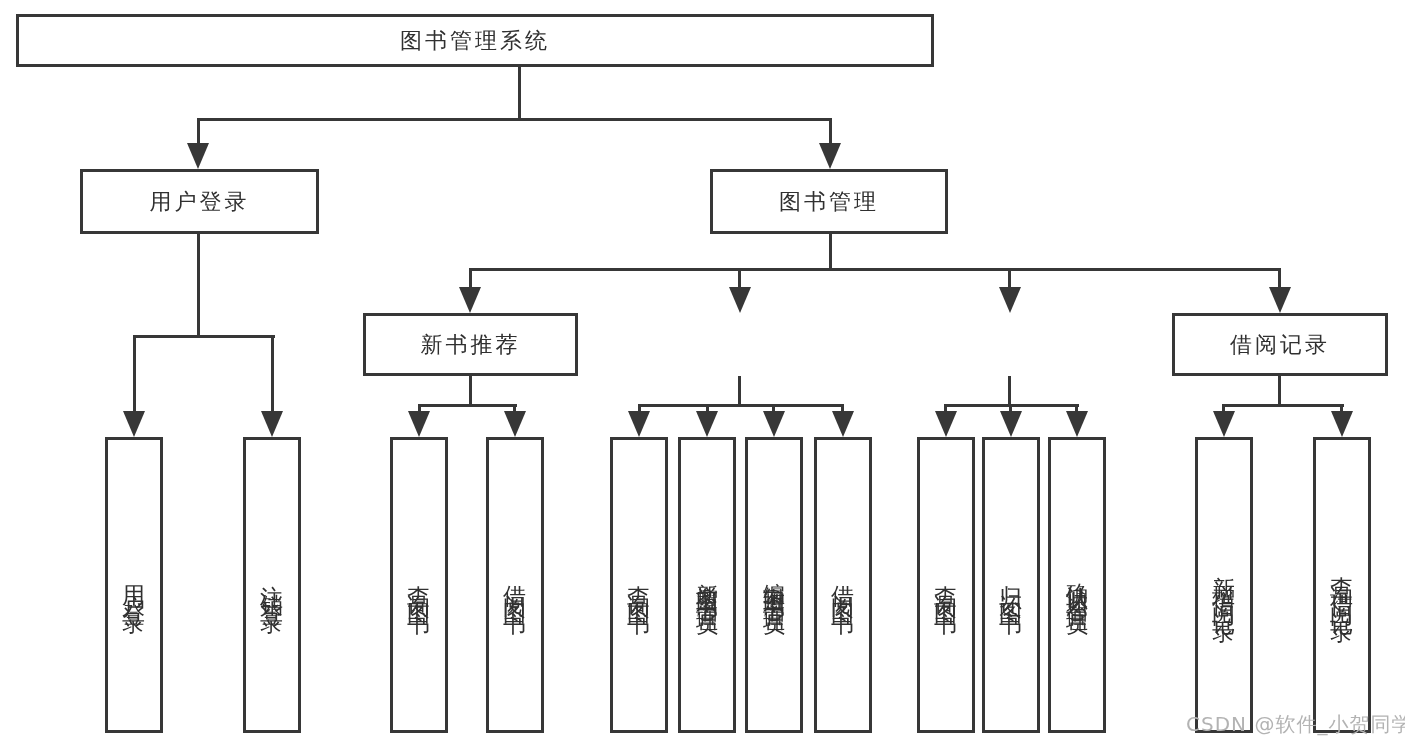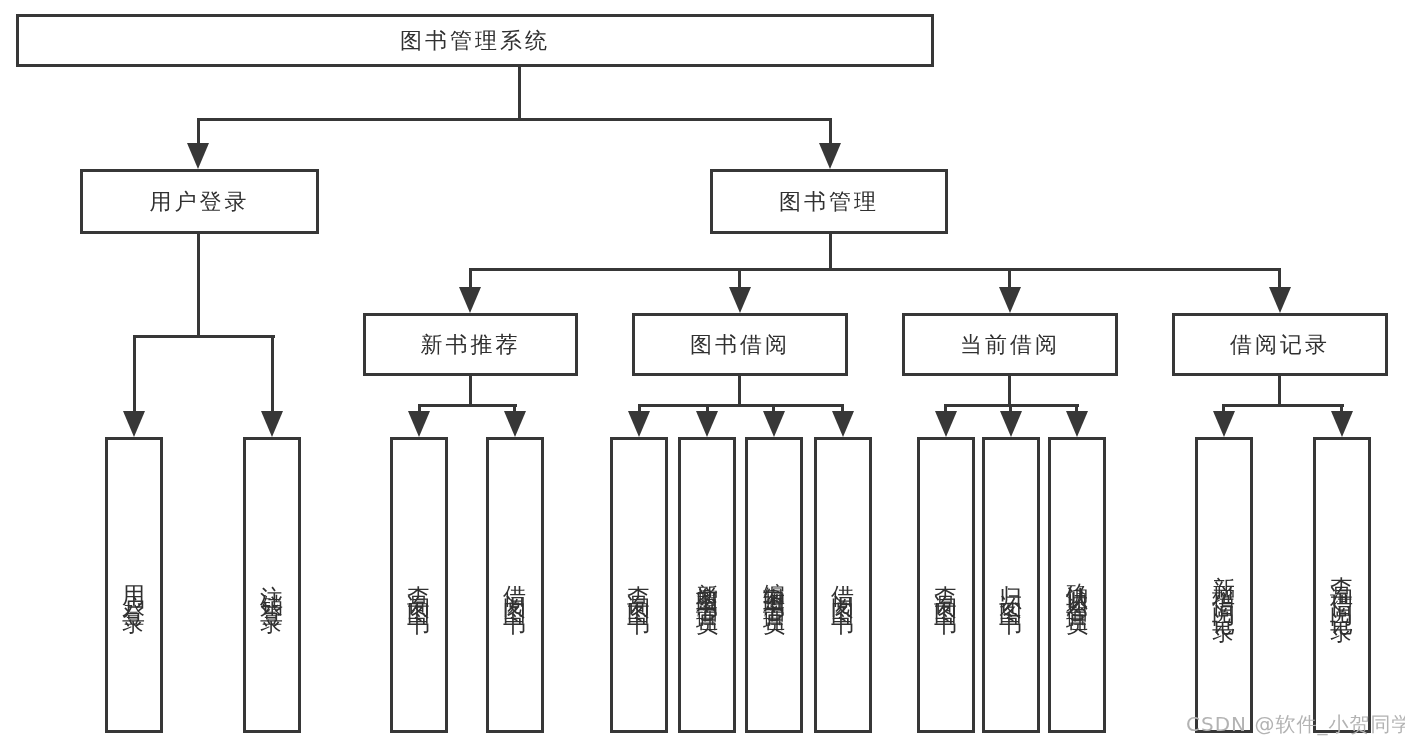--- a/index.html
+++ b/index.html
@@ -37,22 +37,20 @@
 <body>
 
 <div class="canvas">
 
   <div class="box hbox" style="left:16px;top:14px;width:918px;height:53px">图书管理系统</div>
 
   <div class="box hbox" style="left:80px;top:169px;width:239px;height:65px">用户登录</div>
   <div class="box hbox" style="left:363px;top:313px;width:215px;height:63px">新书推荐</div>
 
   <div class="box hbox" style="left:710px;top:169px;width:238px;height:65px">图书管理</div>
-  <div class="box hbox" style="left:632px;top:313px;width:216px;height:63px">图书借阅</div>
-  <div class="box hbox" style="left:902px;top:313px;width:216px;height:63px">当前借阅</div>
   <div class="box hbox" style="left:1172px;top:313px;width:216px;height:63px">借阅记录</div>
 
   <div class="box vbox" style="left:105px">用户登录</div>
   <div class="box vbox" style="left:243px">注销登录</div>
 
   <div class="box vbox" style="left:390px">查询图书</div>
   <div class="box vbox" style="left:486px">借阅图书</div>
 
   <div class="box vbox" style="left:610px">查询图书</div>
   <div class="box vbox long" style="left:678px">新增图书（管理员）</div>

